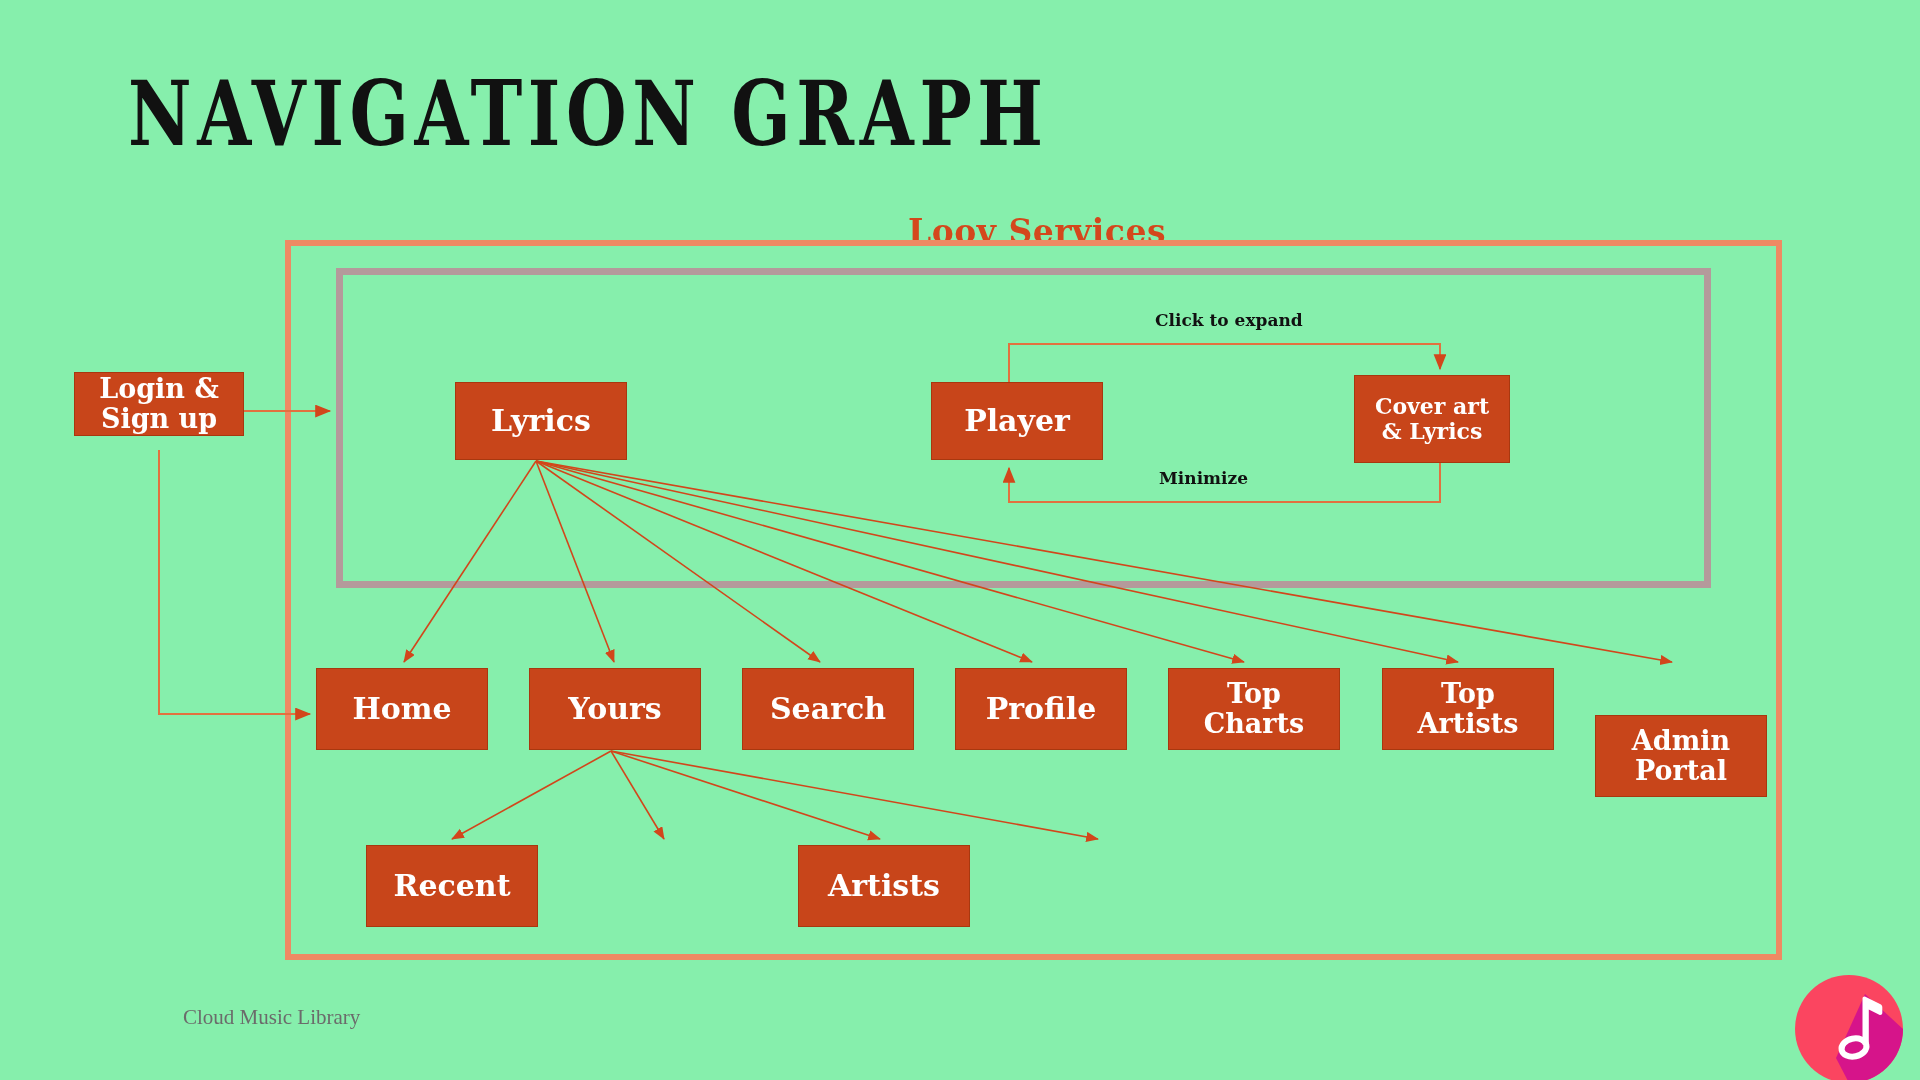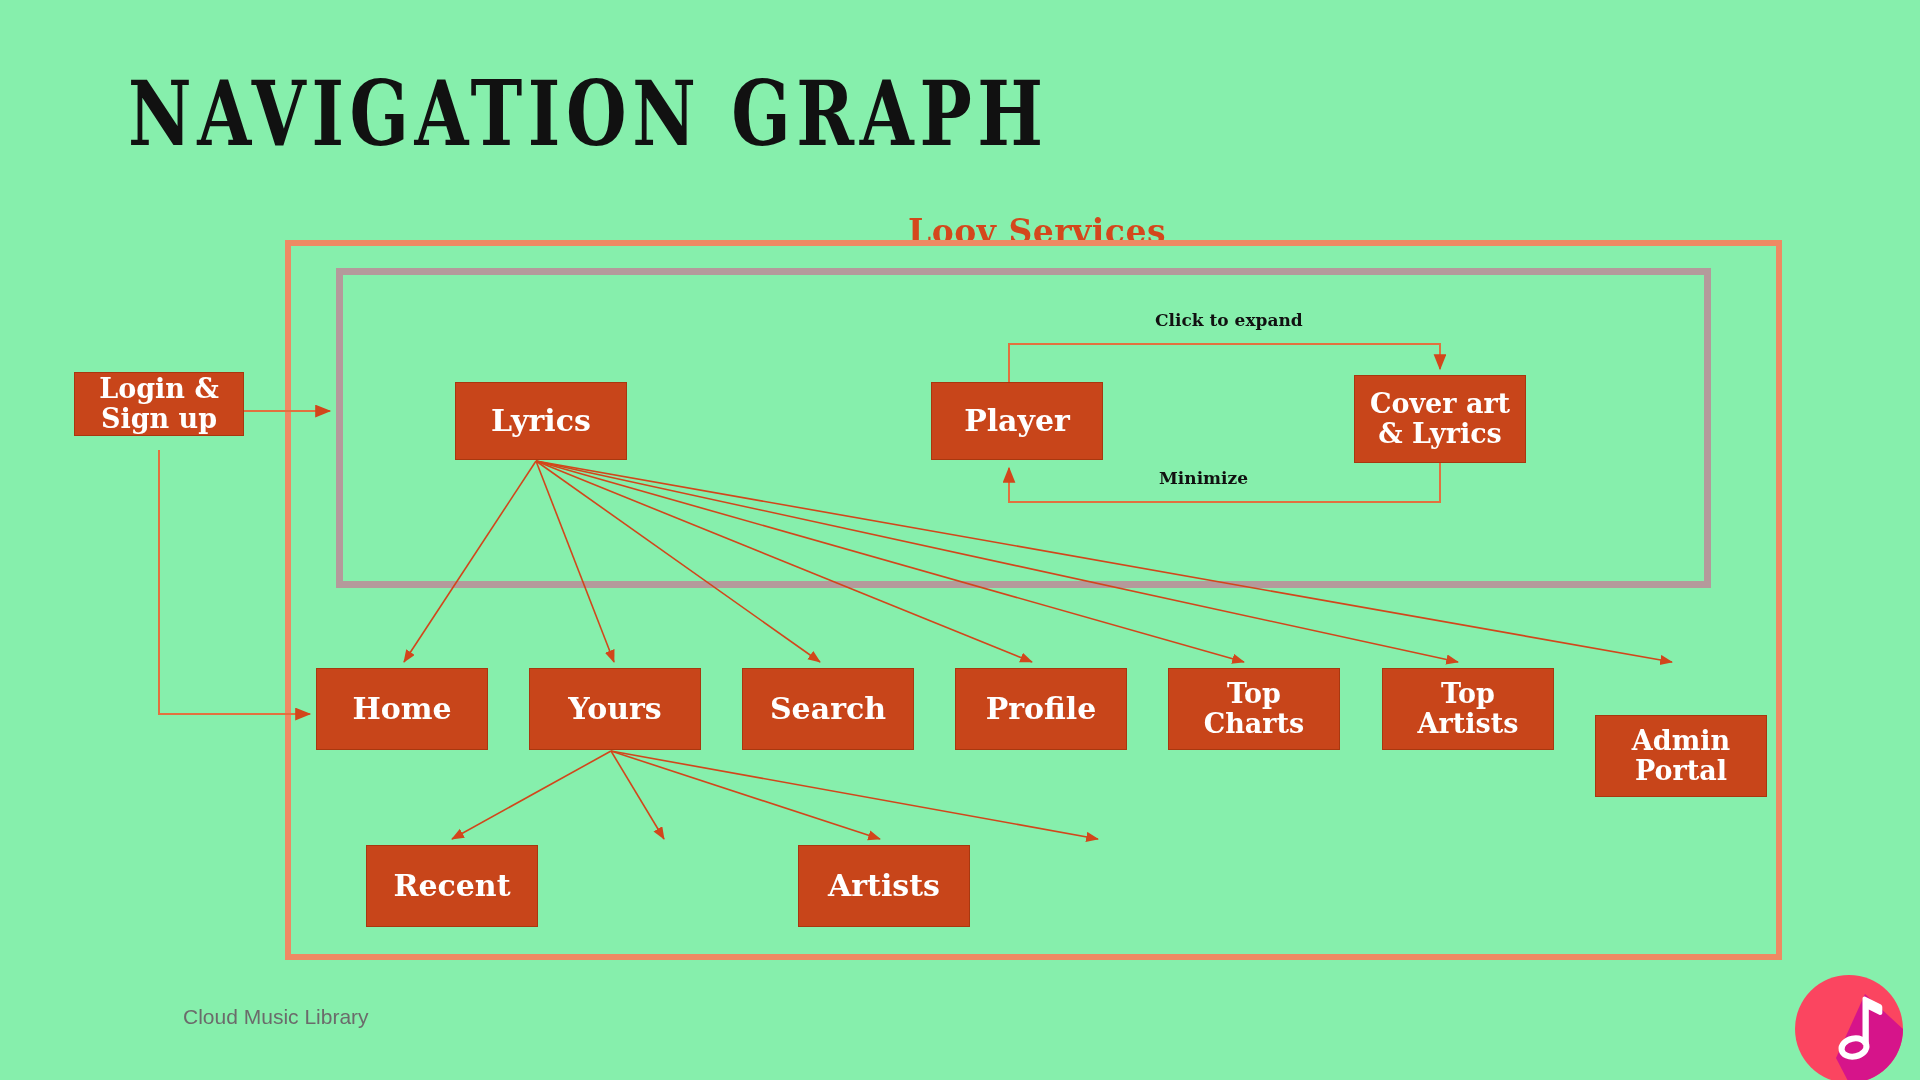--- a/index.html
+++ b/index.html
@@ -115,21 +115,21 @@
     font-size: 17px;
     color: #111111;
     white-space: nowrap;
   }
 
   
   #footer-text {
     position: absolute;
     left: 183px;
     top: 1005px;
-    font-family: Liberation Sans, sans-serif;
+    font-family: Liberation Serif, serif;
     font-size: 21px;
     color: #6B6B6B;
     white-space: nowrap;
   }
 
   
   #logo {
     position: absolute;
     left: 1792px;
     top: 972px;
@@ -197,21 +197,21 @@
   <div class="edge-label" style="left:1155px; top:310px;">Click to expand</div>
   <div class="edge-label" style="left:1159px; top:468px;">Minimize</div>
 
   <div class="node" style="left:74px; top:372px; width:170px; height:64px; font-size:27px;">Login &amp;
 Sign up</div>
 
   <div class="node" style="left:455px; top:382px; width:172px; height:78px; font-size:30px;">Lyrics</div>
 
   <div class="node" style="left:931px; top:382px; width:172px; height:78px; font-size:30px;">Player</div>
 
-  <div class="node" style="left:1354px; top:375px; width:172px; height:88px; font-size:27px;">Cover art
+  <div class="node" style="left:1354px; top:375px; width:156px; height:88px; font-size:22px;">Cover art
 &amp; Lyrics</div>
 
   <div class="node" style="left:316px; top:668px; width:172px; height:82px; font-size:30px;">Home</div>
 
   <div class="node" style="left:529px; top:668px; width:172px; height:82px; font-size:30px;">Yours</div>
 
   <div class="node" style="left:742px; top:668px; width:172px; height:82px; font-size:30px;">Search</div>
 
   <div class="node" style="left:955px; top:668px; width:172px; height:82px; font-size:30px;">Profile</div>
 

